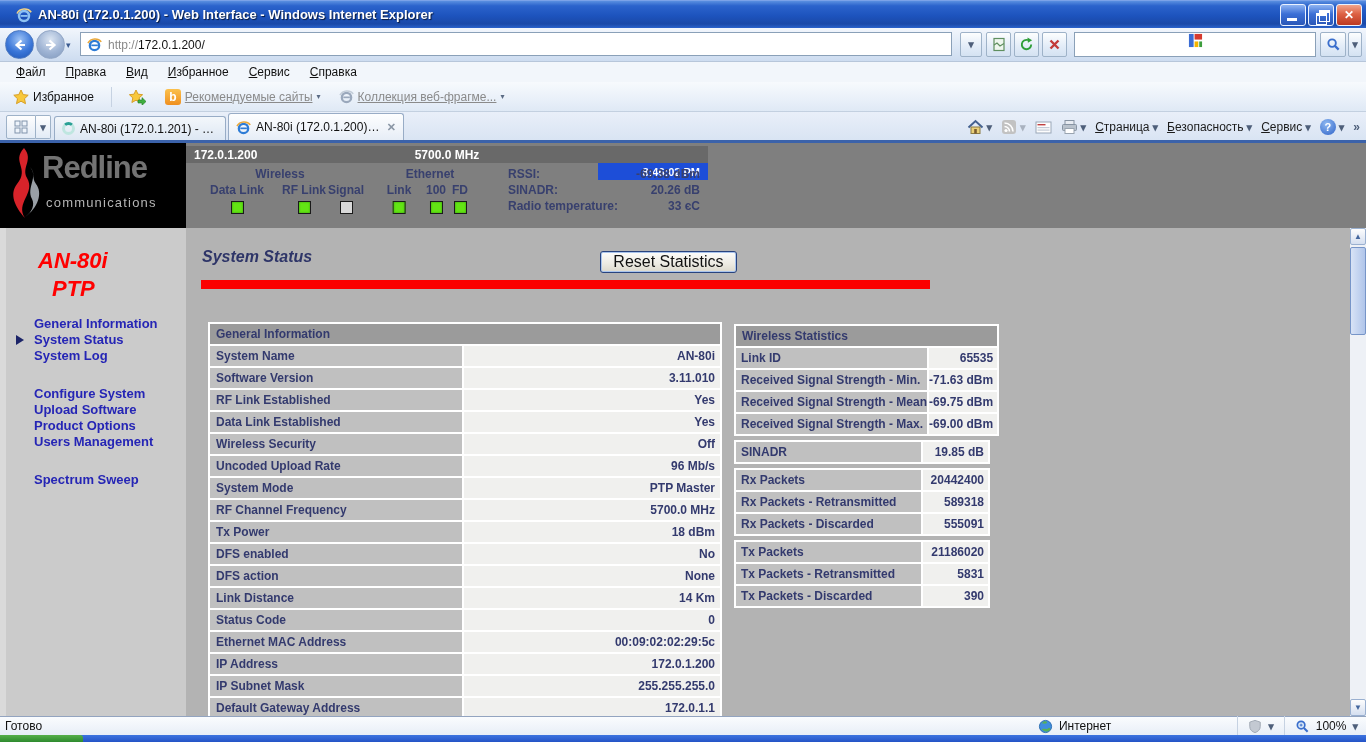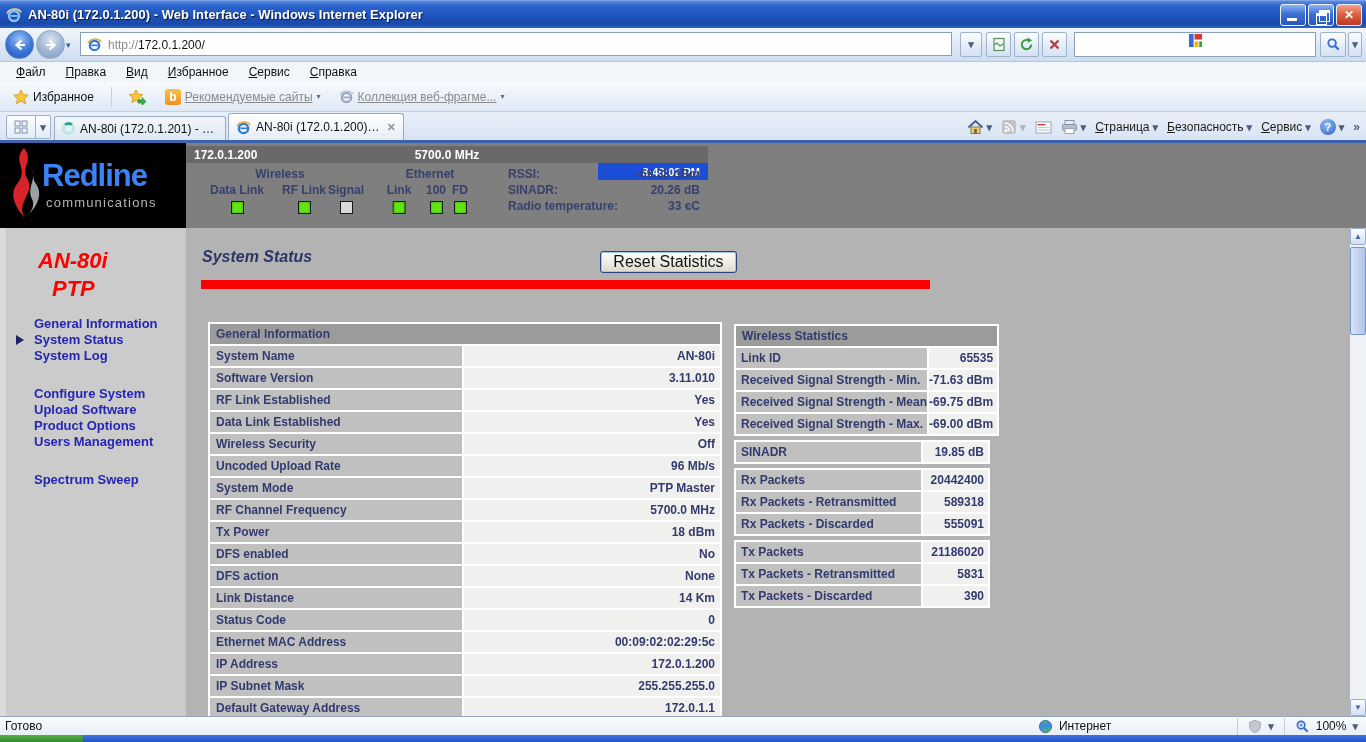--- a/index.html
+++ b/index.html
@@ -2,21 +2,21 @@
 <html><head>
 <meta charset="utf-8">
 <style>
   * { box-sizing: border-box; margin: 0; padding: 0; }
   html,body { width:1366px; height:742px; overflow:hidden; }
   body { position:relative; font-family:"Liberation Sans", sans-serif; background:#b3b3b3; }
 
   
   .titlebar { position:absolute; left:0; top:0; width:1366px; height:28px;
     background:linear-gradient(180deg,#5a8fe0 0%,#2b63cc 18%,#1d53bd 55%,#1a49a8 85%,#2b63cc 100%);
-    display:flex; align-items:center; padding:0 6px; border-top:1px solid #7ba2e8; }
+    display:flex; align-items:center; padding:0 16px; border-top:1px solid #7ba2e8; }
   .titlebar .t-text { color:#fff; font-size:13px; font-weight:bold; margin-left:6px;
     text-shadow:1px 1px 1px rgba(0,0,0,.7); white-space:nowrap; }
   .winbtns { position:absolute; right:4px; top:3px; display:flex; gap:2px; }
   .wbtn { width:26px; height:22px; border-radius:3px; border:1px solid #eaf2ff;
     background:linear-gradient(180deg,#8fb4f2,#3b6fd6 45%,#2a57b8); position:relative;
     color:#fff; font-size:12px; font-weight:bold; display:flex; align-items:center; justify-content:center; }
   .wbtn.close { background:linear-gradient(180deg,#f2a58c,#dd6144 45%,#bc3a22); }
   .wbtn.min::before { content:""; position:absolute; left:6px; bottom:4px; width:10px; height:3px; background:#fff; }
   .wbtn.restore::before { content:""; position:absolute; left:7px; top:8px; width:9px; height:8px;
     border:1px solid #fff; border-top-width:3px; background:transparent; }
@@ -78,21 +78,21 @@
   .spinner { width:13px; height:13px; border-radius:50%; border:3px solid #bfe6e0; border-top-color:#2aa195; flex:0 0 auto; }
   .cmdbar { position:absolute; right:2px; top:1px; height:28px; display:flex; align-items:center; gap:9px; padding-right:4px; }
   .cmdbar .citem { display:flex; align-items:center; gap:3px; font-size:12px; color:#1c1c1c; white-space:nowrap; }
   .cmdbar .citem .txt::first-letter { text-decoration:underline; }
   .chev { font-size:11px; color:#4e5f7a; font-weight:bold; }
 
   
   .content { position:absolute; left:0; top:143px; width:1366px; height:573px; background:#b3b3b3; }
 
   .logo-box { position:absolute; left:0; top:0; width:186px; height:85px; background:#000; overflow:hidden; }
-  .logo-brand { position:absolute; left:42px; top:15px; color:#3b82f6; font-size:31px; font-weight:bold; letter-spacing:-1px; }
+  .logo-brand { position:absolute; left:42px; top:7px; color:#737373; font-size:31px; font-weight:bold; letter-spacing:-1px; }
   .logo-sub { position:absolute; left:46px; top:52px; color:#b5b5b5; font-size:13px; letter-spacing:1.2px; }
 
   .hdrband { position:absolute; left:186px; top:0; width:1180px; height:85px; background:#7f7f7f; }
   .strip { position:absolute; left:0; top:3px; width:522px; height:17px; background:#696969;
     display:flex; align-items:center; color:#fff; font-size:12px; font-weight:bold; }
   .strip .s-ip { padding-left:8px; }
   .strip .s-freq { position:absolute; left:0; width:100%; text-align:center; }
   .strip .s-time { position:absolute; right:0; top:17px; height:17px; width:110px; background:#1d4ed8;
     display:flex; align-items:center; justify-content:flex-end; padding-right:8px; font-size:11px;margin-left:10px; }
   .hnavy { color:#38406e; font-weight:bold; font-size:12px; }

